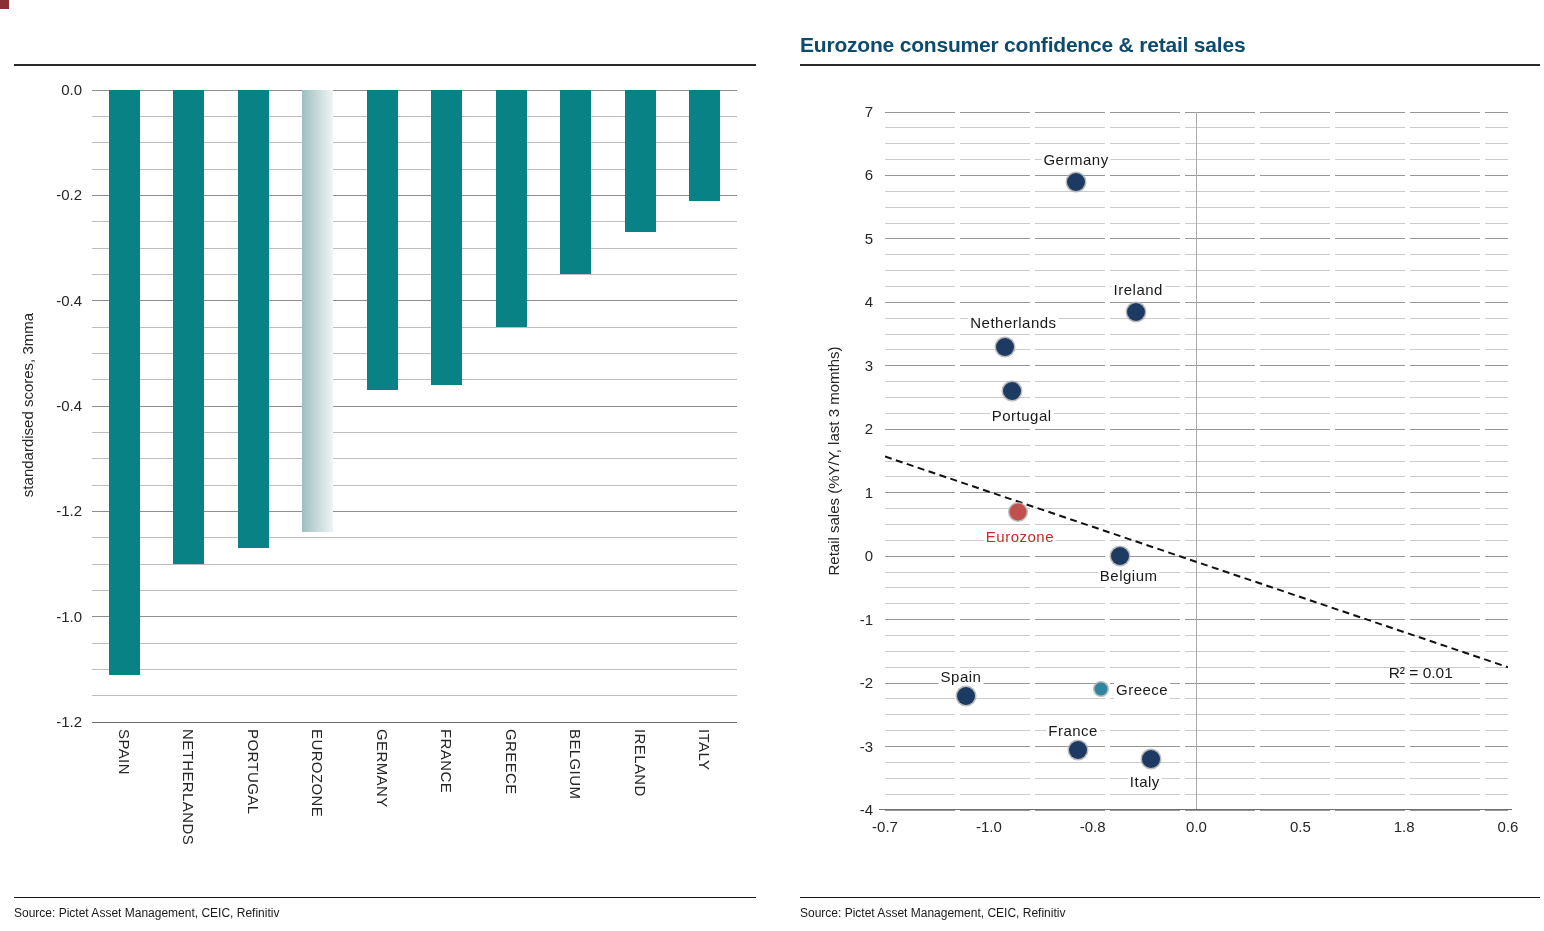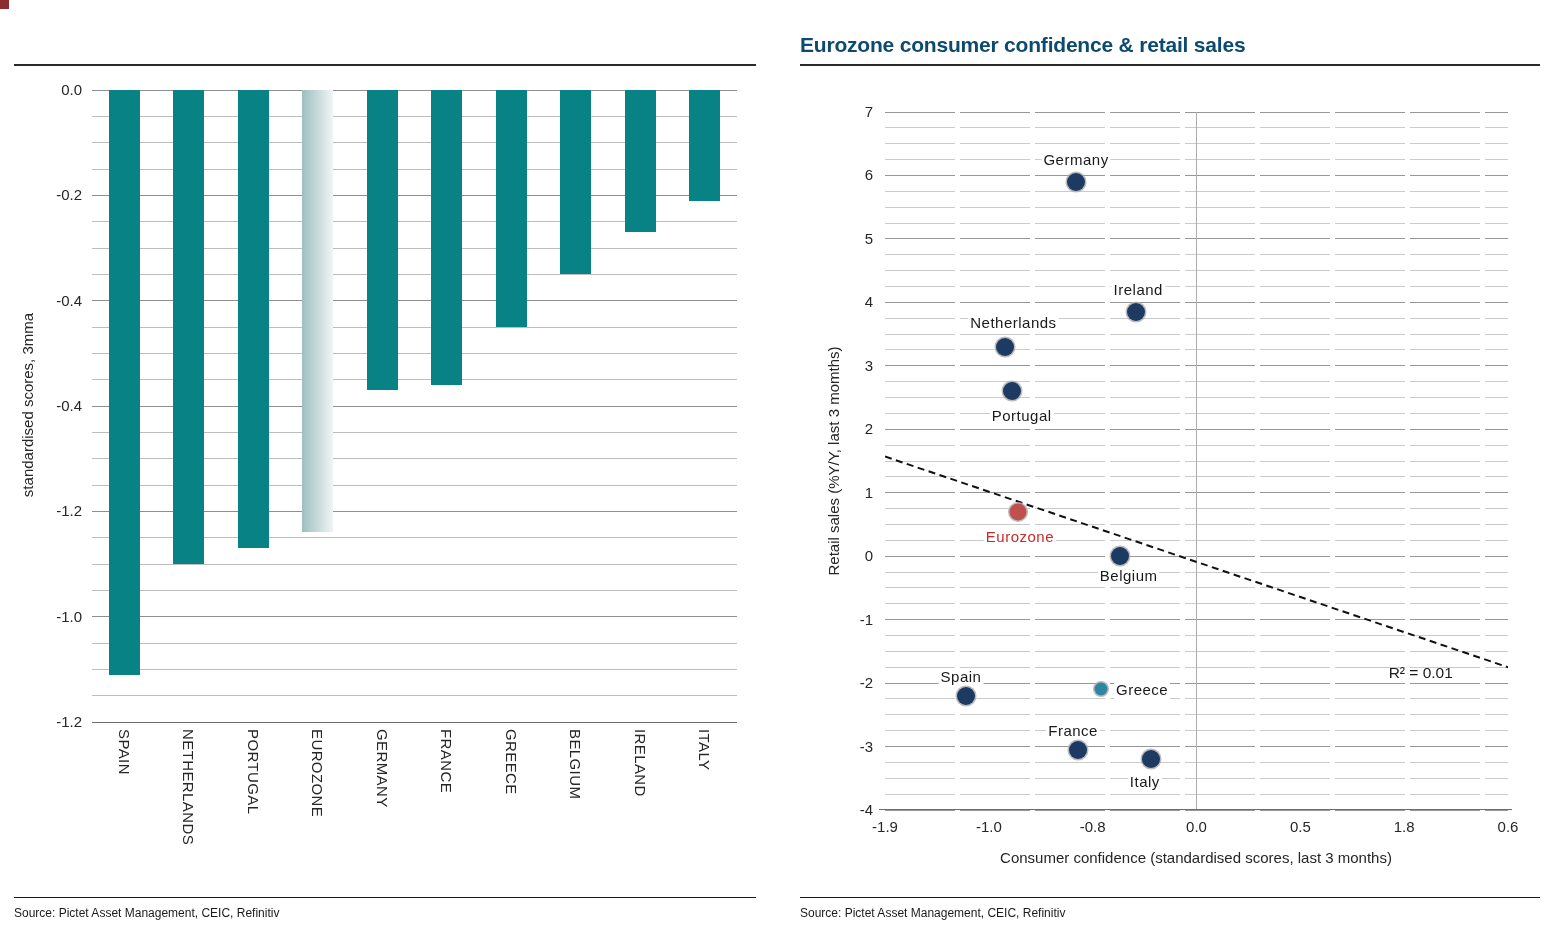--- a/index.html
+++ b/index.html
@@ -162,21 +162,21 @@
         <div class="abs ytick" style="left: -52px; top: 117.909px; width: 40px;">5</div>
         <div class="abs ytick" style="left: -52px; top: 181.364px; width: 40px;">4</div>
         <div class="abs ytick" style="left: -52px; top: 244.818px; width: 40px;">3</div>
         <div class="abs ytick" style="left: -52px; top: 308.273px; width: 40px;">2</div>
         <div class="abs ytick" style="left: -52px; top: 371.727px; width: 40px;">1</div>
         <div class="abs ytick" style="left: -52px; top: 435.182px; width: 40px;">0</div>
         <div class="abs ytick" style="left: -52px; top: 498.636px; width: 40px;">-1</div>
         <div class="abs ytick" style="left: -52px; top: 562.091px; width: 40px;">-2</div>
         <div class="abs ytick" style="left: -52px; top: 625.545px; width: 40px;">-3</div>
         <div class="abs ytick" style="left: -52px; top: 689px; width: 40px;">-4</div>
-        <div class="abs xtick" style="left: 0px; top: 706px;">-1.9</div>
+        <div class="abs xtick" style="left: 0px; top: 706px;">-0.7</div>
         <div class="abs xtick" style="left: 103.833px; top: 706px;">-1.0</div>
         <div class="abs xtick" style="left: 207.667px; top: 706px;">-0.8</div>
         <div class="abs xtick" style="left: 311.5px; top: 706px;">0.0</div>
         <div class="abs xtick" style="left: 415.333px; top: 706px;">0.5</div>
         <div class="abs xtick" style="left: 519.167px; top: 706px;">1.8</div>
         <div class="abs xtick" style="left: 623px; top: 706px;">0.6</div>
         <svg width="623" height="698" style="position: absolute; left: 0px; top: 0px;">
           <line x1="0" y1="344.55818181818177" x2="623" y2="555.2272727272727" stroke="#111111" stroke-width="2" stroke-dasharray="7 4.5"></line>
         </svg>
         <div class="abs r2" style="left: 535.78px; top: 560.938px;">R² = 0.01</div>
@@ -195,19 +195,18 @@
         <div class="abs ptlabel" style="left: 75.99px; top: 573.782px; transform: translate(-50%, -100%);">Spain</div>
         <div class="abs dot" style="left: 80.99px; top: 583.782px; width: 18px; height: 18px; background: rgb(29, 58, 99);"></div>
         <div class="abs ptlabel" style="left: 228.973px; top: 578.436px; transform: translate(0px, -50%);">Greece</div>
         <div class="abs dot" style="left: 215.973px; top: 577.436px; width: 13px; height: 13px; background: rgb(47, 134, 160);"></div>
         <div class="abs ptlabel" style="left: 188.13px; top: 627.718px; transform: translate(-50%, -100%);">France</div>
         <div class="abs dot" style="left: 193.13px; top: 637.718px; width: 18px; height: 18px; background: rgb(29, 58, 99);"></div>
         <div class="abs ptlabel" style="left: 259.813px; top: 661.236px; transform: translate(-50%, 0px);">Italy</div>
         <div class="abs dot" style="left: 265.813px; top: 647.236px; width: 18px; height: 18px; background: rgb(29, 58, 99);"></div>
       </div>
 
-    <div class="abs axis-title" style="left:416px;top:849px;transform:translateX(-50%);">Consumer confidence (standardised scores, last 3 months)</div>
 
     <div class="abs source-rule" style="left:20px;top:897px;width:740px;"></div>
     <div class="abs source-note" style="left:20px;top:906px;">Source: Pictet Asset Management, CEIC, Refinitiv</div>
   </div>
 
 </div>
 
 </body></html>

